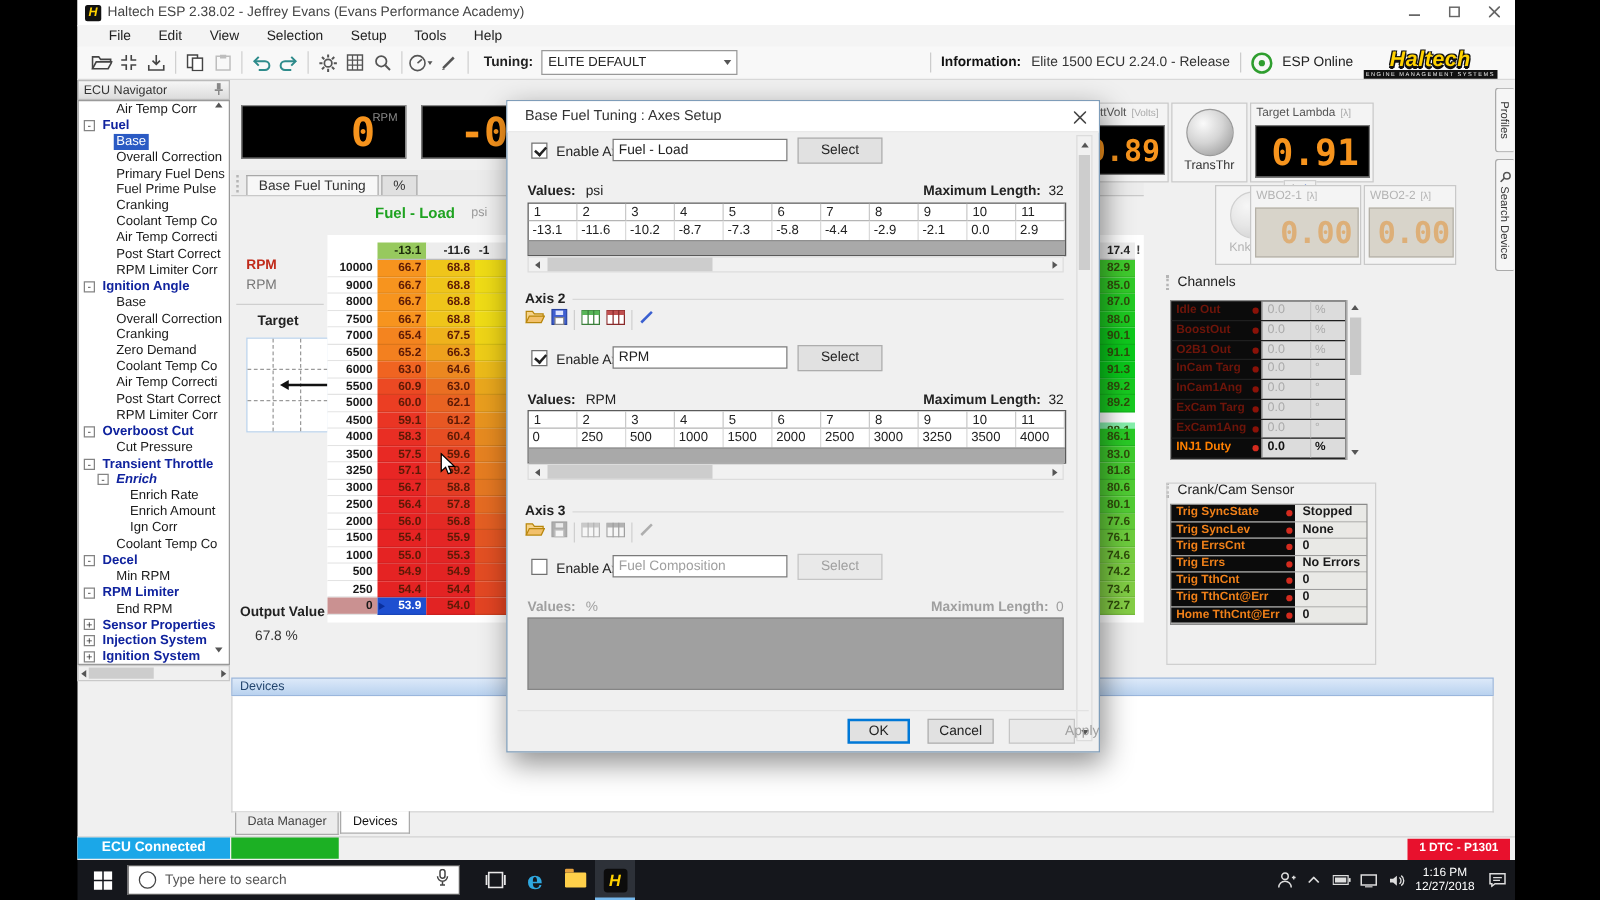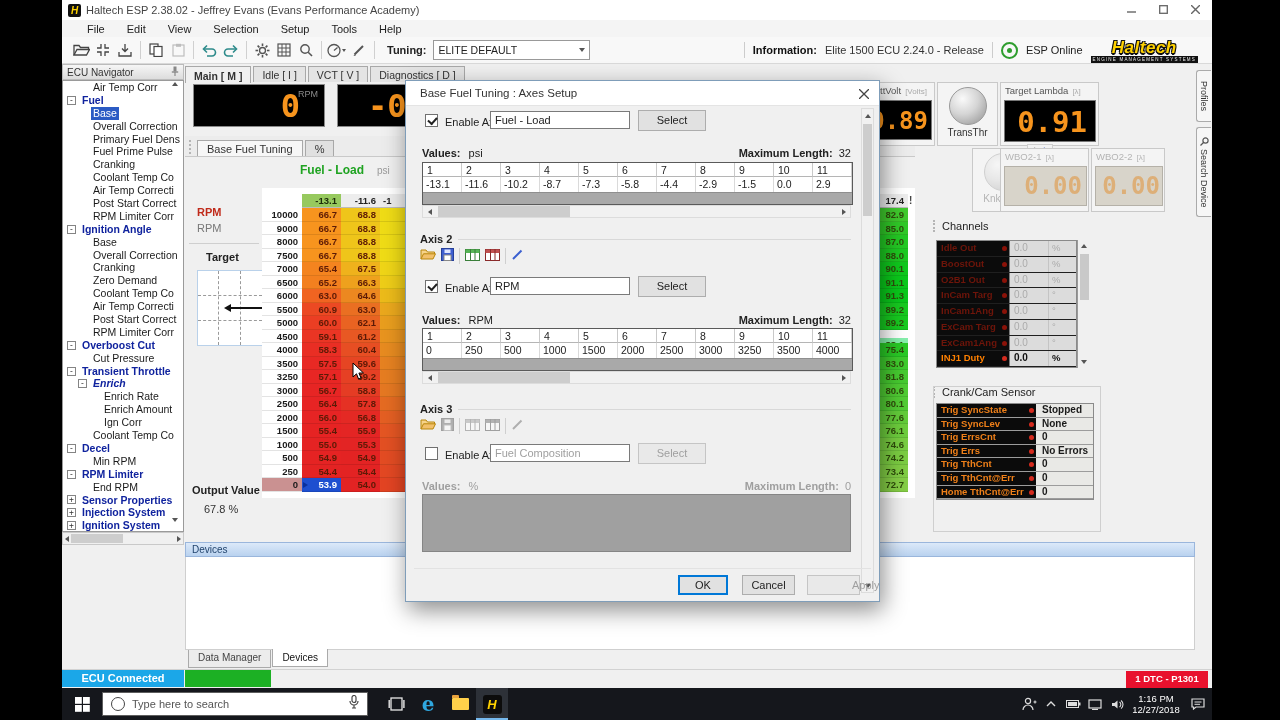--- a/index.html
+++ b/index.html
@@ -485,26 +485,20 @@
       </div>
     </div>
   <div class="a treescroll-up tri up"></div>
   <div class="a treescroll-dn tri dn"></div>
   <div class="a navhs">
       <span class="tri lf" style="margin-left:2px"></span>
       <span class="thumb"></span>
       <span class="tri rt" style="margin-left:auto;margin-right:2px"></span>
     </div>
 
-  <div class="a maintabs">
-      <div class="mtab act">Main [ M ]</div>
-      <div class="mtab">Idle [ I ]</div>
-      <div class="mtab">VCT [ V ]</div>
-      <div class="mtab">Diagnostics [ D ]</div>
-    </div>
   <div class="gauge g1">
     <div class="seg val">0</div>
     <div class="unit">RPM</div>
   </div>
   <div class="gauge g2">
     <div class="seg val">-0</div>
   </div>
 
   <div class="a maptabs">
       <div class="stab act">Base Fuel Tuning</div>
@@ -583,21 +577,21 @@
       <div class="fcell" style="left: 868px; top: 316px; width: 40px; height: 13.5px; background: rgb(23, 202, 32); color: rgb(47, 77, 11);">89.2</div>
       <div class="fcell frh" style="left: 262px; top: 329.5px; width: 40px; height: 13.5px; background: rgb(255, 255, 255); color: rgb(26, 26, 26);">4500</div>
       <div class="fcell" style="left: 302px; top: 329.5px; width: 39px; height: 13.5px; background: rgb(234, 53, 36); color: rgb(92, 26, 6);">59.1</div>
       <div class="fcell" style="left: 341px; top: 329.5px; width: 39px; height: 13.5px; background: rgb(232, 88, 35); color: rgb(92, 26, 6);">61.2</div>
       <div class="fcell fclip" style="left: 380px; top: 329.5px; width: 26px; height: 13.5px; background: rgb(232, 148, 31);"></div>
       <div class="fcell" style="left: 868px; top: 338px; width: 40px; height: 13.5px; background: #86efac; color: rgb(47, 77, 11); text-decoration: underline;">88.1</div>
       <div class="fcell frh" style="left: 262px; top: 343px; width: 40px; height: 13.5px; background: rgb(255, 255, 255); color: rgb(26, 26, 26);">4000</div>
       <div class="fcell" style="left: 302px; top: 343px; width: 39px; height: 13.5px; background: rgb(233, 46, 36); color: rgb(92, 26, 6);">58.3</div>
       <div class="fcell" style="left: 341px; top: 343px; width: 39px; height: 13.5px; background: rgb(231, 78, 35); color: rgb(92, 26, 6);">60.4</div>
       <div class="fcell fclip" style="left: 380px; top: 343px; width: 26px; height: 13.5px; background: rgb(231, 139, 32);"></div>
-      <div class="fcell" style="left: 868px; top: 343px; width: 40px; height: 13.5px; background: rgb(41, 202, 38); color: rgb(47, 77, 11);">75.4</div>
+      <div class="fcell" style="left: 868px; top: 343px; width: 40px; height: 13.5px; background: rgb(41, 202, 38); color: rgb(47, 77, 11);">86.1</div>
       <div class="fcell frh" style="left: 262px; top: 356.5px; width: 40px; height: 13.5px; background: rgb(255, 255, 255); color: rgb(26, 26, 26);">3500</div>
       <div class="fcell" style="left: 302px; top: 356.5px; width: 39px; height: 13.5px; background: rgb(232, 41, 36); color: rgb(92, 26, 6);">57.5</div>
       <div class="fcell" style="left: 341px; top: 356.5px; width: 39px; height: 13.5px; background: rgb(230, 69, 35); color: rgb(92, 26, 6);">59.6</div>
       <div class="fcell fclip" style="left: 380px; top: 356.5px; width: 26px; height: 13.5px; background: rgb(230, 130, 33);"></div>
       <div class="fcell" style="left: 868px; top: 356.5px; width: 40px; height: 13.5px; background: rgb(62, 203, 45); color: rgb(47, 77, 11);">83.0</div>
       <div class="fcell frh" style="left: 262px; top: 370px; width: 40px; height: 13.5px; background: rgb(255, 255, 255); color: rgb(26, 26, 26);">3250</div>
       <div class="fcell" style="left: 302px; top: 370px; width: 39px; height: 13.5px; background: rgb(232, 38, 36); color: rgb(92, 26, 6);">57.1</div>
       <div class="fcell" style="left: 341px; top: 370px; width: 39px; height: 13.5px; background: rgb(230, 64, 36); color: rgb(92, 26, 6);">59.2</div>
       <div class="fcell fclip" style="left: 380px; top: 370px; width: 26px; height: 13.5px; background: rgb(230, 125, 33);"></div>
       <div class="fcell" style="left: 868px; top: 370px; width: 40px; height: 13.5px; background: rgb(70, 203, 48); color: rgb(47, 77, 11);">81.8</div>
@@ -844,21 +838,21 @@
         <div class="dch">10</div>
         <div class="dch">11</div>
         <div class="dcv">-13.1</div>
         <div class="dcv">-11.6</div>
         <div class="dcv">-10.2</div>
         <div class="dcv">-8.7</div>
         <div class="dcv">-7.3</div>
         <div class="dcv">-5.8</div>
         <div class="dcv">-4.4</div>
         <div class="dcv">-2.9</div>
-        <div class="dcv">-1.5</div>
+        <div class="dcv">-2.1</div>
         <div class="dcv">0.0</div>
         <div class="dcv">2.9</div>
         <div class="dfill"></div>
       </div>
     <div class="hs" style="top:124px;">
         <div class="ar">
           <span class="tri lf"></span>
         </div>
         <div class="track">
           <div class="thumb"></div>

